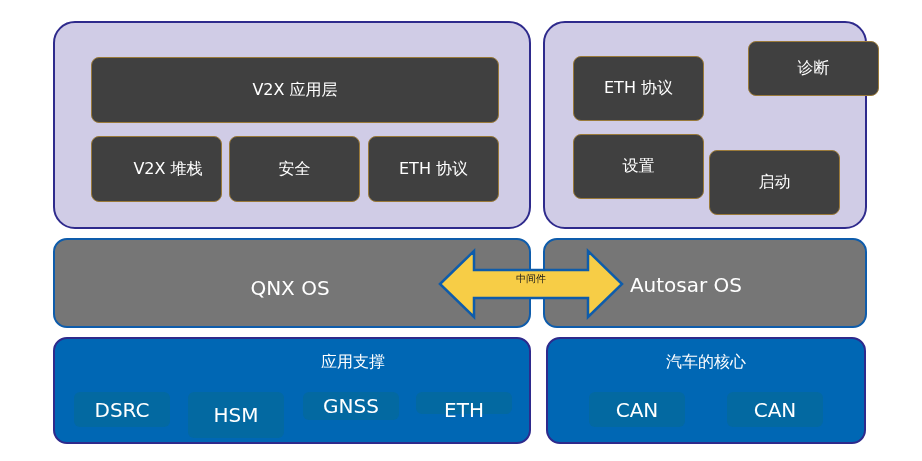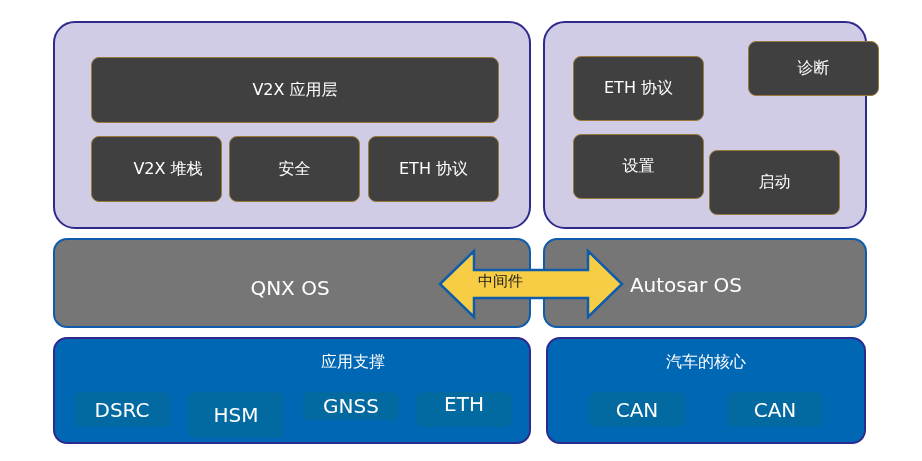--- a/index.html
+++ b/index.html
@@ -34,25 +34,25 @@
 <div class="abs orange" style="left:709px; top:134px; width:131px; height:65px;margin-top:16px;">启动</div>
 
 <div class="abs gray" style="left:53px; top:238px; width:478px; height:90px;"></div>
 <div class="abs os-label" style="left:230px; top:276px; width:120px; text-align:center;">QNX OS</div>
 <div class="abs gray" style="left:543px; top:238px; width:324px; height:90px;"></div>
 <div class="abs os-label" style="left:626px; top:273px; width:120px; text-align:center;">Autosar OS</div>
 
 <svg style="left:438px; top:248px;" width="186" height="72" viewBox="0 0 186 72">
   <polygon points="2,36 36,3 36,22 150,22 150,3 184,36 150,69 150,50 36,50 36,69" fill="#f7cd46" stroke="#0e5cab" stroke-width="2.5" stroke-linejoin="miter"></polygon>
 </svg>
-<div class="abs" style="left:478px; top:272px; width:106px; text-align:left; color:#1a1a1a; font-size:15px;">中间件</div>
+<div class="abs" style="left:478px; top:272px; width:106px; text-align:center; color:#1a1a1a; font-size:10px;">中间件</div>
 
 <div class="abs blue" style="left:53px; top:337px; width:478px; height:107px;"></div>
 <div class="abs label" style="left:69px; top:350px; width:568px; height:24px;">应用支撑</div>
 <div class="abs orange-sm" style="left:74px; top:392px; width:96px; height:35px;">DSRC</div>
 <div class="abs orange-sm" style="left:188px; top:392px; width:96px; height:46px;">HSM</div>
 <div class="abs orange-sm" style="left:303px; top:392px; width:96px; height:28px;">GNSS</div>
-<div class="abs orange-sm" style="left:416px; top:392px; width:96px; height:35px; align-items:flex-start; ">ETH</div>
+<div class="abs orange-sm" style="left:416px; top:392px; width:96px; height:22px; align-items:flex-start; padding-top:6px;">ETH</div>
 
 <div class="abs blue" style="left:546px; top:337px; width:320px; height:107px;"></div>
 <div class="abs label" style="left:546px; top:350px; width:320px; height:24px;">汽车的核心</div>
 <div class="abs orange-sm" style="left:589px; top:392px; width:96px; height:35px;">CAN</div>
 <div class="abs orange-sm" style="left:727px; top:392px; width:96px; height:35px;">CAN</div>
 
 </body></html>

